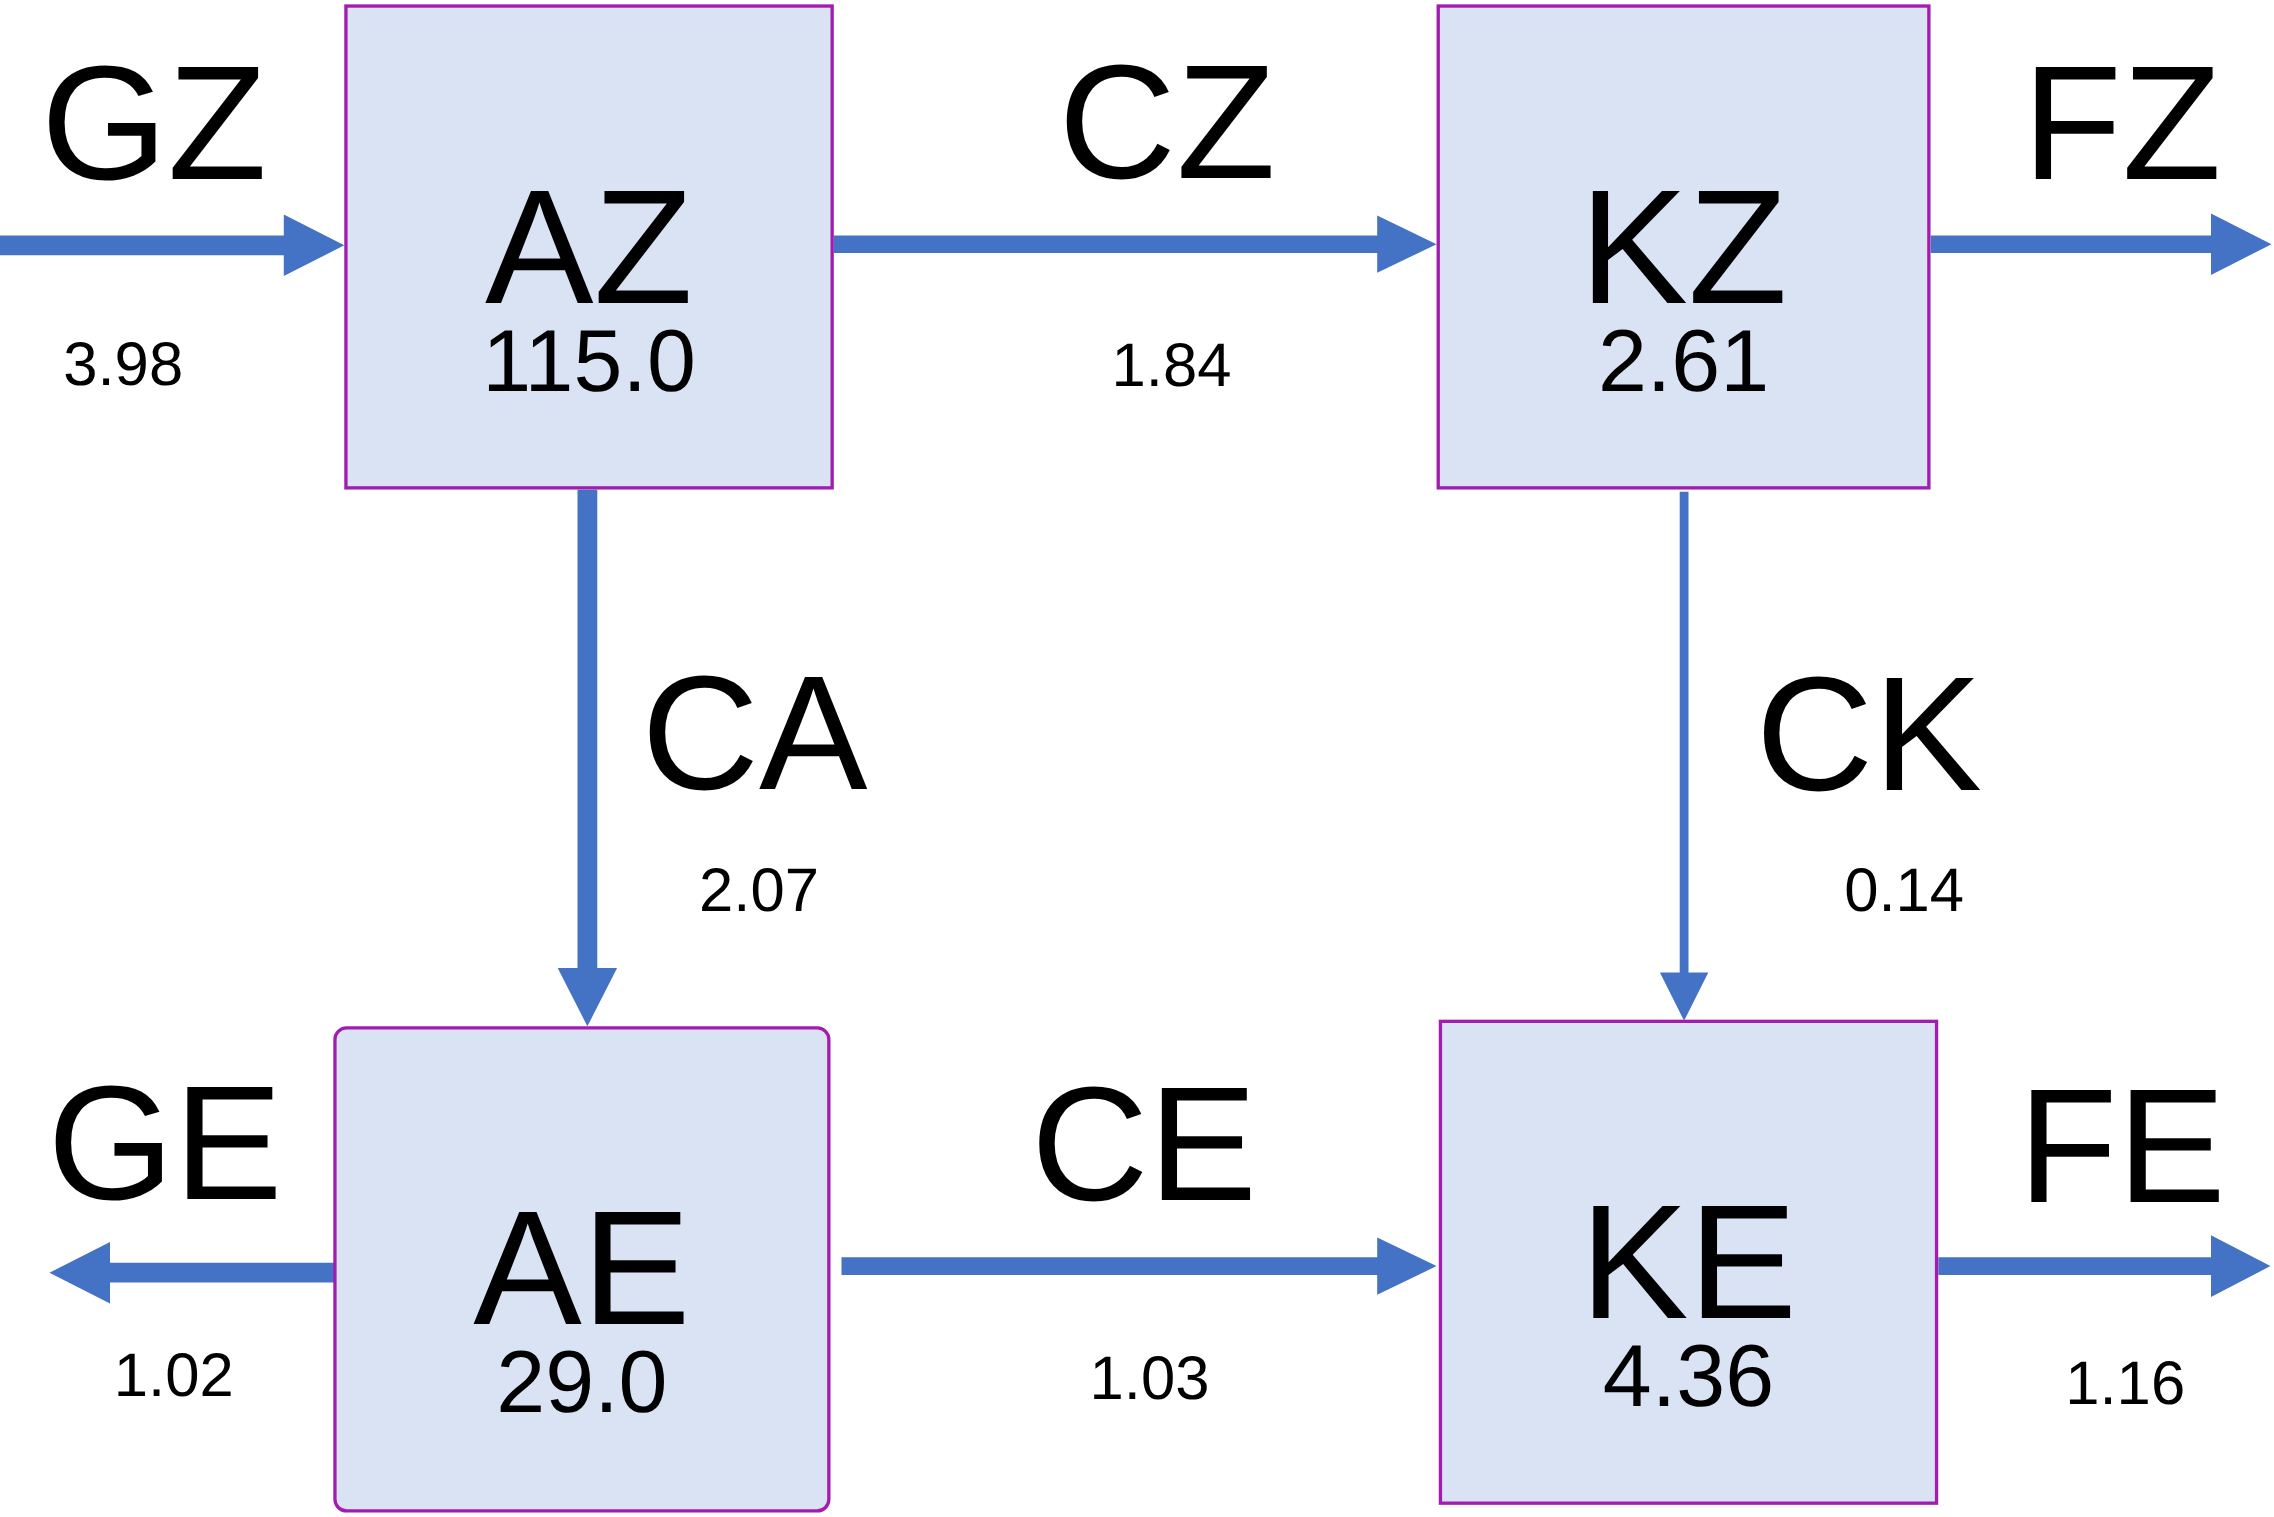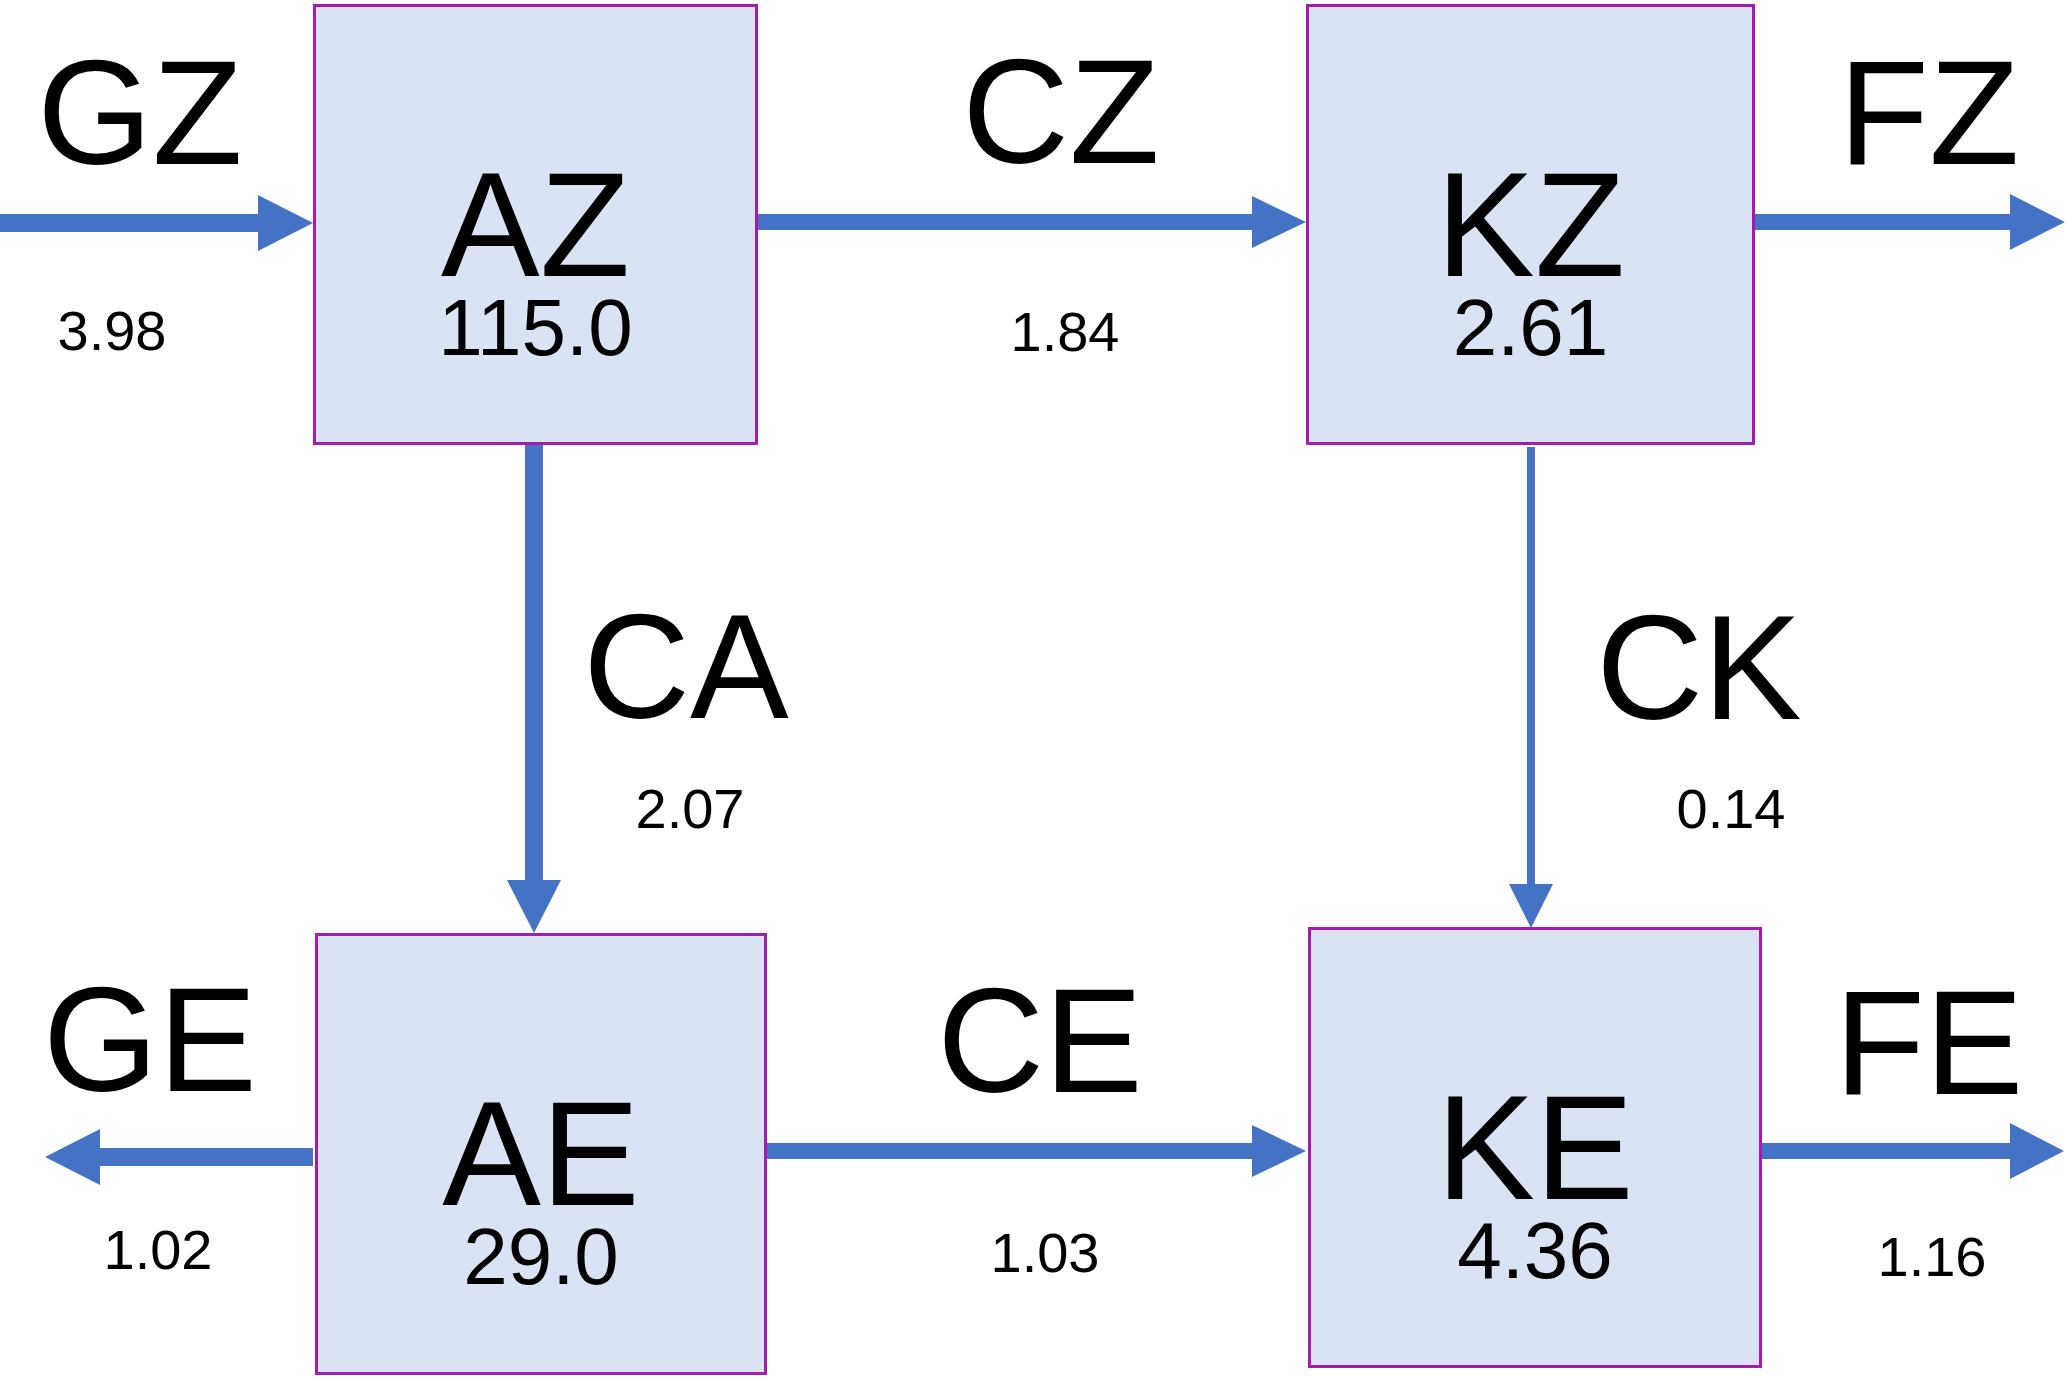--- a/index.html
+++ b/index.html
@@ -86,21 +86,21 @@
   <div class="node" style="left:313px; top:4px; width:445px; height:441px;">
     <div class="node-label">AZ</div>
     <div class="node-value">115.0</div>
   </div>
 
   <div class="node" style="left:1306px; top:4px; width:449px; height:441px;">
     <div class="node-label">KZ</div>
     <div class="node-value">2.61</div>
   </div>
 
-  <div class="node" style="left:315px; top:933px; width:452px; height:442px;">
+  <div class="node" style="left:303px; top:933px; width:452px; height:442px;border-radius:12px;">
     <div class="node-label">AE</div>
     <div class="node-value">29.0</div>
   </div>
 
   <div class="node" style="left:1308px; top:927px; width:454px; height:441px;">
     <div class="node-label">KE</div>
     <div class="node-value">4.36</div>
   </div>
 
   <div class="flow-label" style="left:112px; top:113px;margin-left:28px;">GZ</div>

